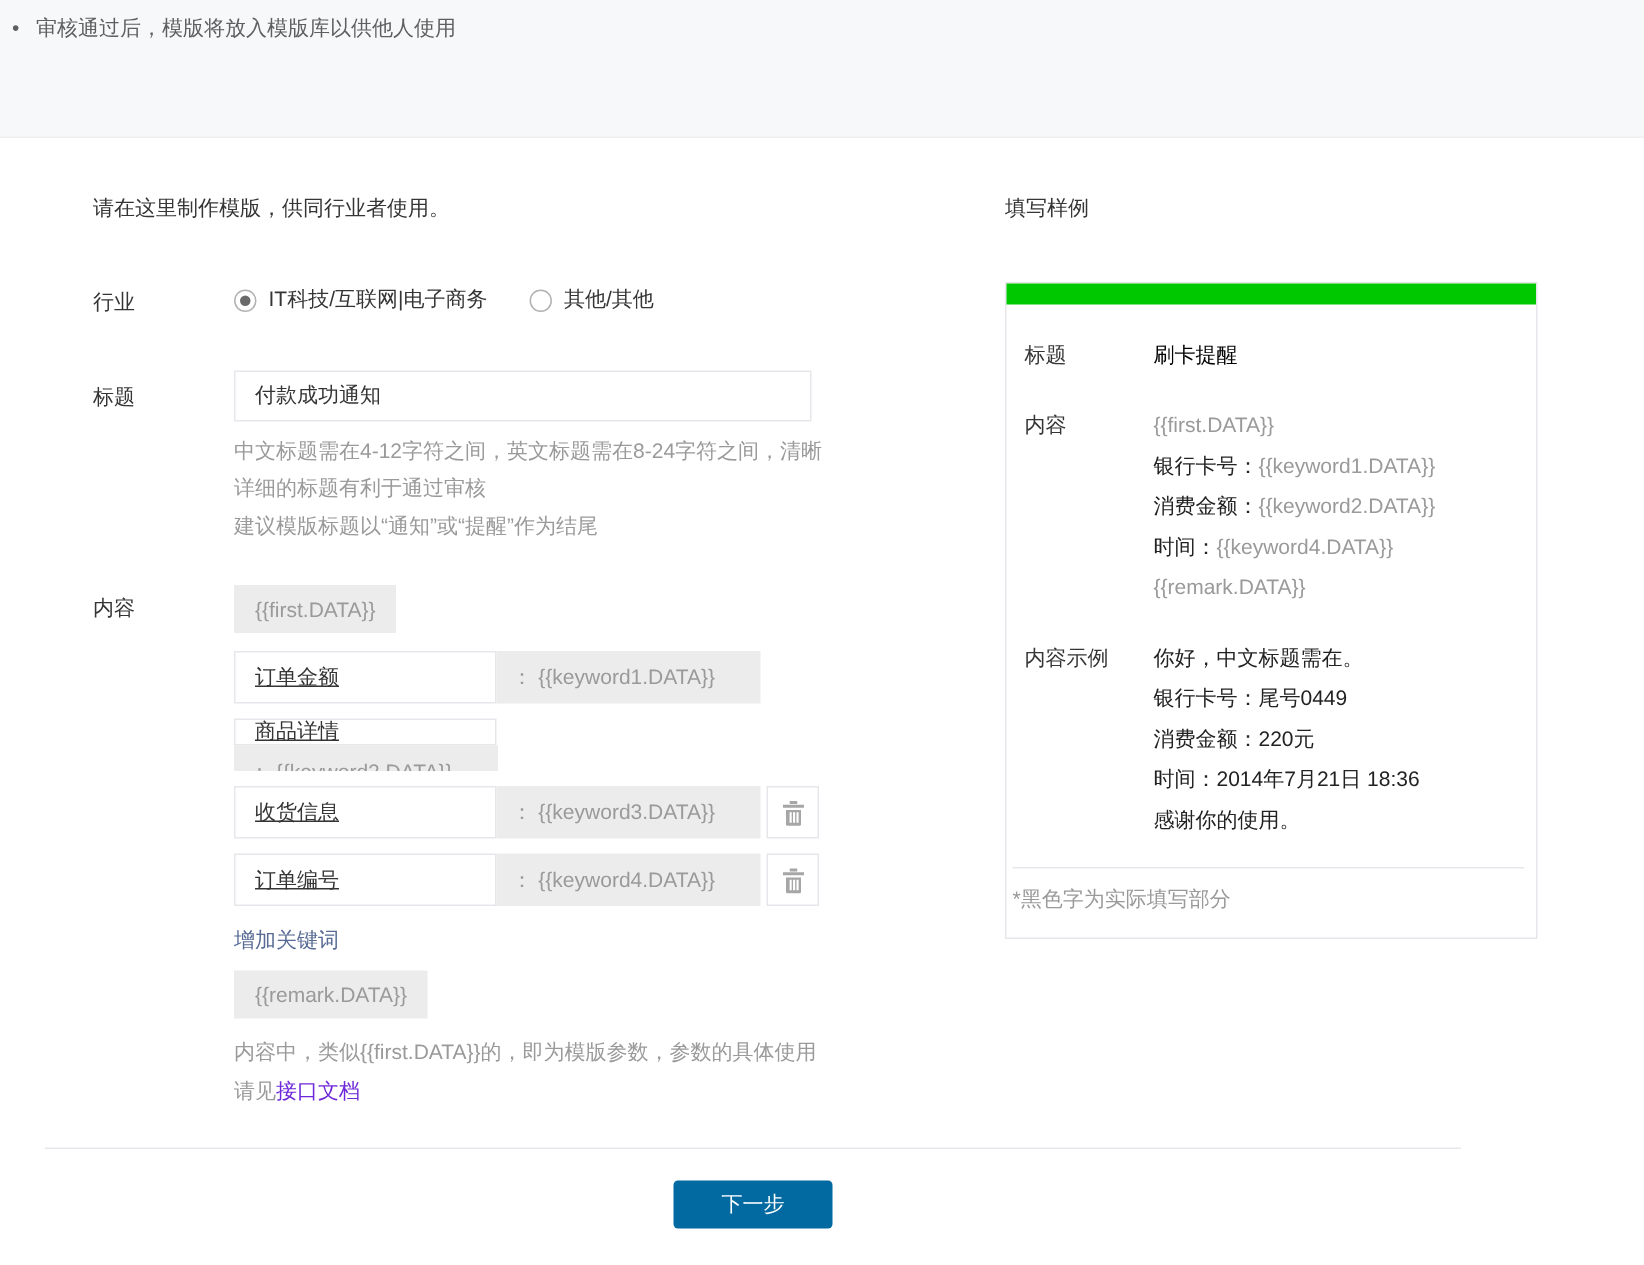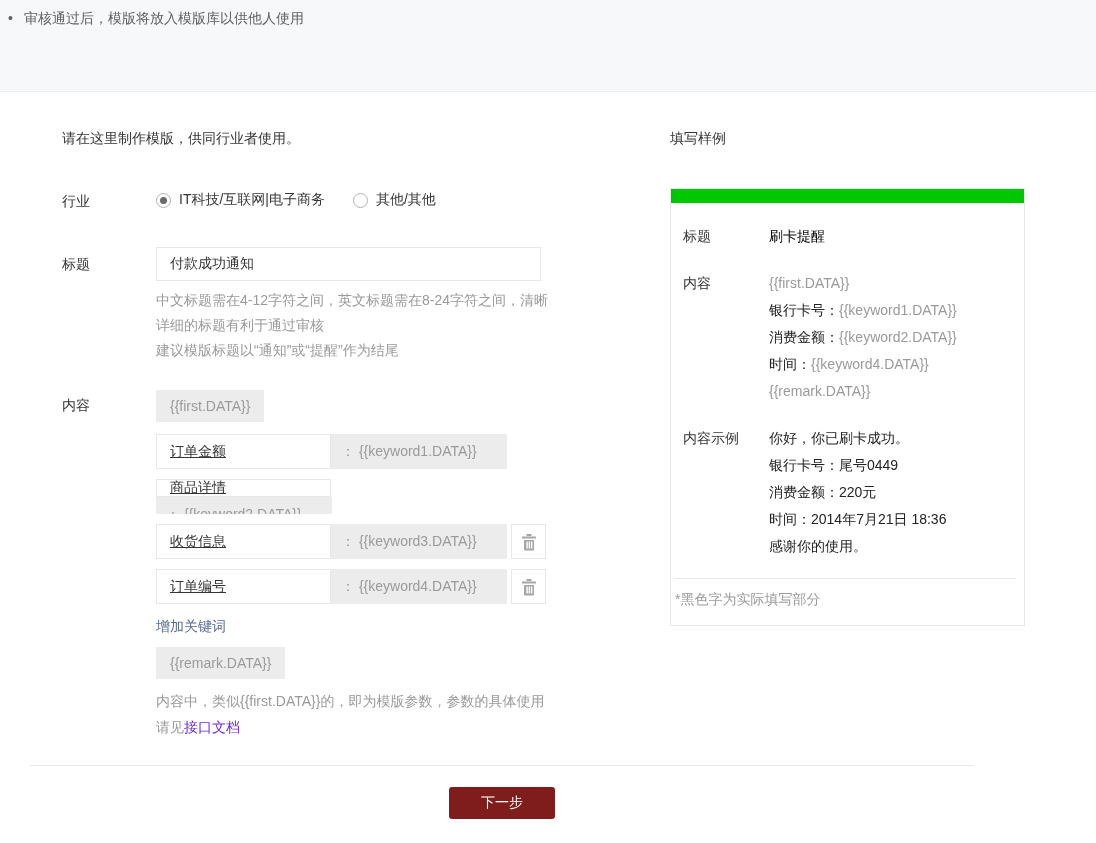--- a/index.html
+++ b/index.html
@@ -65,21 +65,21 @@
   .sample-line { line-height: 27px; }
   .sample-line .lbl { color: #222; }
   .sample-line .prm { color: #9a9a9a; }
   .sample-line.black { color: #222; }
   .sample-divider { border-top: 1px solid #e7e7eb; margin: 18px 8px 0 4px; }
   .sample-footnote { color: #9a9a9a; padding: 12px 0 16px 4px; }
 
   
   .footer-divider { position: absolute; left: 30px; right: 30px; top: 673px; border-top: 1px solid #e7e7eb; }
   .next-button { position: absolute; left: 50%; transform: translateX(-50%); top: 695px;
-                 background: #7f1d1d; color: #fff; border: none; border-radius: 3px;
+                 background: #0369a1; color: #fff; border: none; border-radius: 3px;
                  padding: 7px 32px; font-size: 14px; font-family: inherit; cursor: pointer; }
 </style>
 </head>
 <body>
 
 <div class="notice">
   <div class="notice-inner">
     <div class="notice-line"><span class="bullet">•</span></div>
     <div class="notice-line"><span class="bullet">•</span><span>审核通过后，模版将放入模版库以供他人使用</span></div>
   </div>
@@ -178,21 +178,21 @@
           <div class="sample-line"><span class="lbl">银行卡号：</span><span class="prm">{{keyword1.DATA}}</span></div>
           <div class="sample-line"><span class="lbl">消费金额：</span><span class="prm">{{keyword2.DATA}}</span></div>
           <div class="sample-line"><span class="lbl">时间：</span><span class="prm">{{keyword4.DATA}}</span></div>
           <div class="sample-line"><span class="lbl"></span><span class="prm">{{remark.DATA}}</span></div>
         </div>
       </div>
 
       <div class="sample-row" style="margin-bottom:0;">
         <div class="sample-row-label">内容示例</div>
         <div>
-          <div class="sample-line black">你好，你已刷卡成功。</div>
+          <div class="sample-line black">你好，中文标题需在。</div>
           <div class="sample-line black">银行卡号：尾号0449</div>
           <div class="sample-line black">消费金额：220元</div>
           <div class="sample-line black">时间：2014年7月21日 18:36</div>
           <div class="sample-line black">感谢你的使用。</div>
         </div>
       </div>
 
     </div>
     <div class="sample-divider"></div>
     <div class="sample-footnote">*黑色字为实际填写部分</div>

